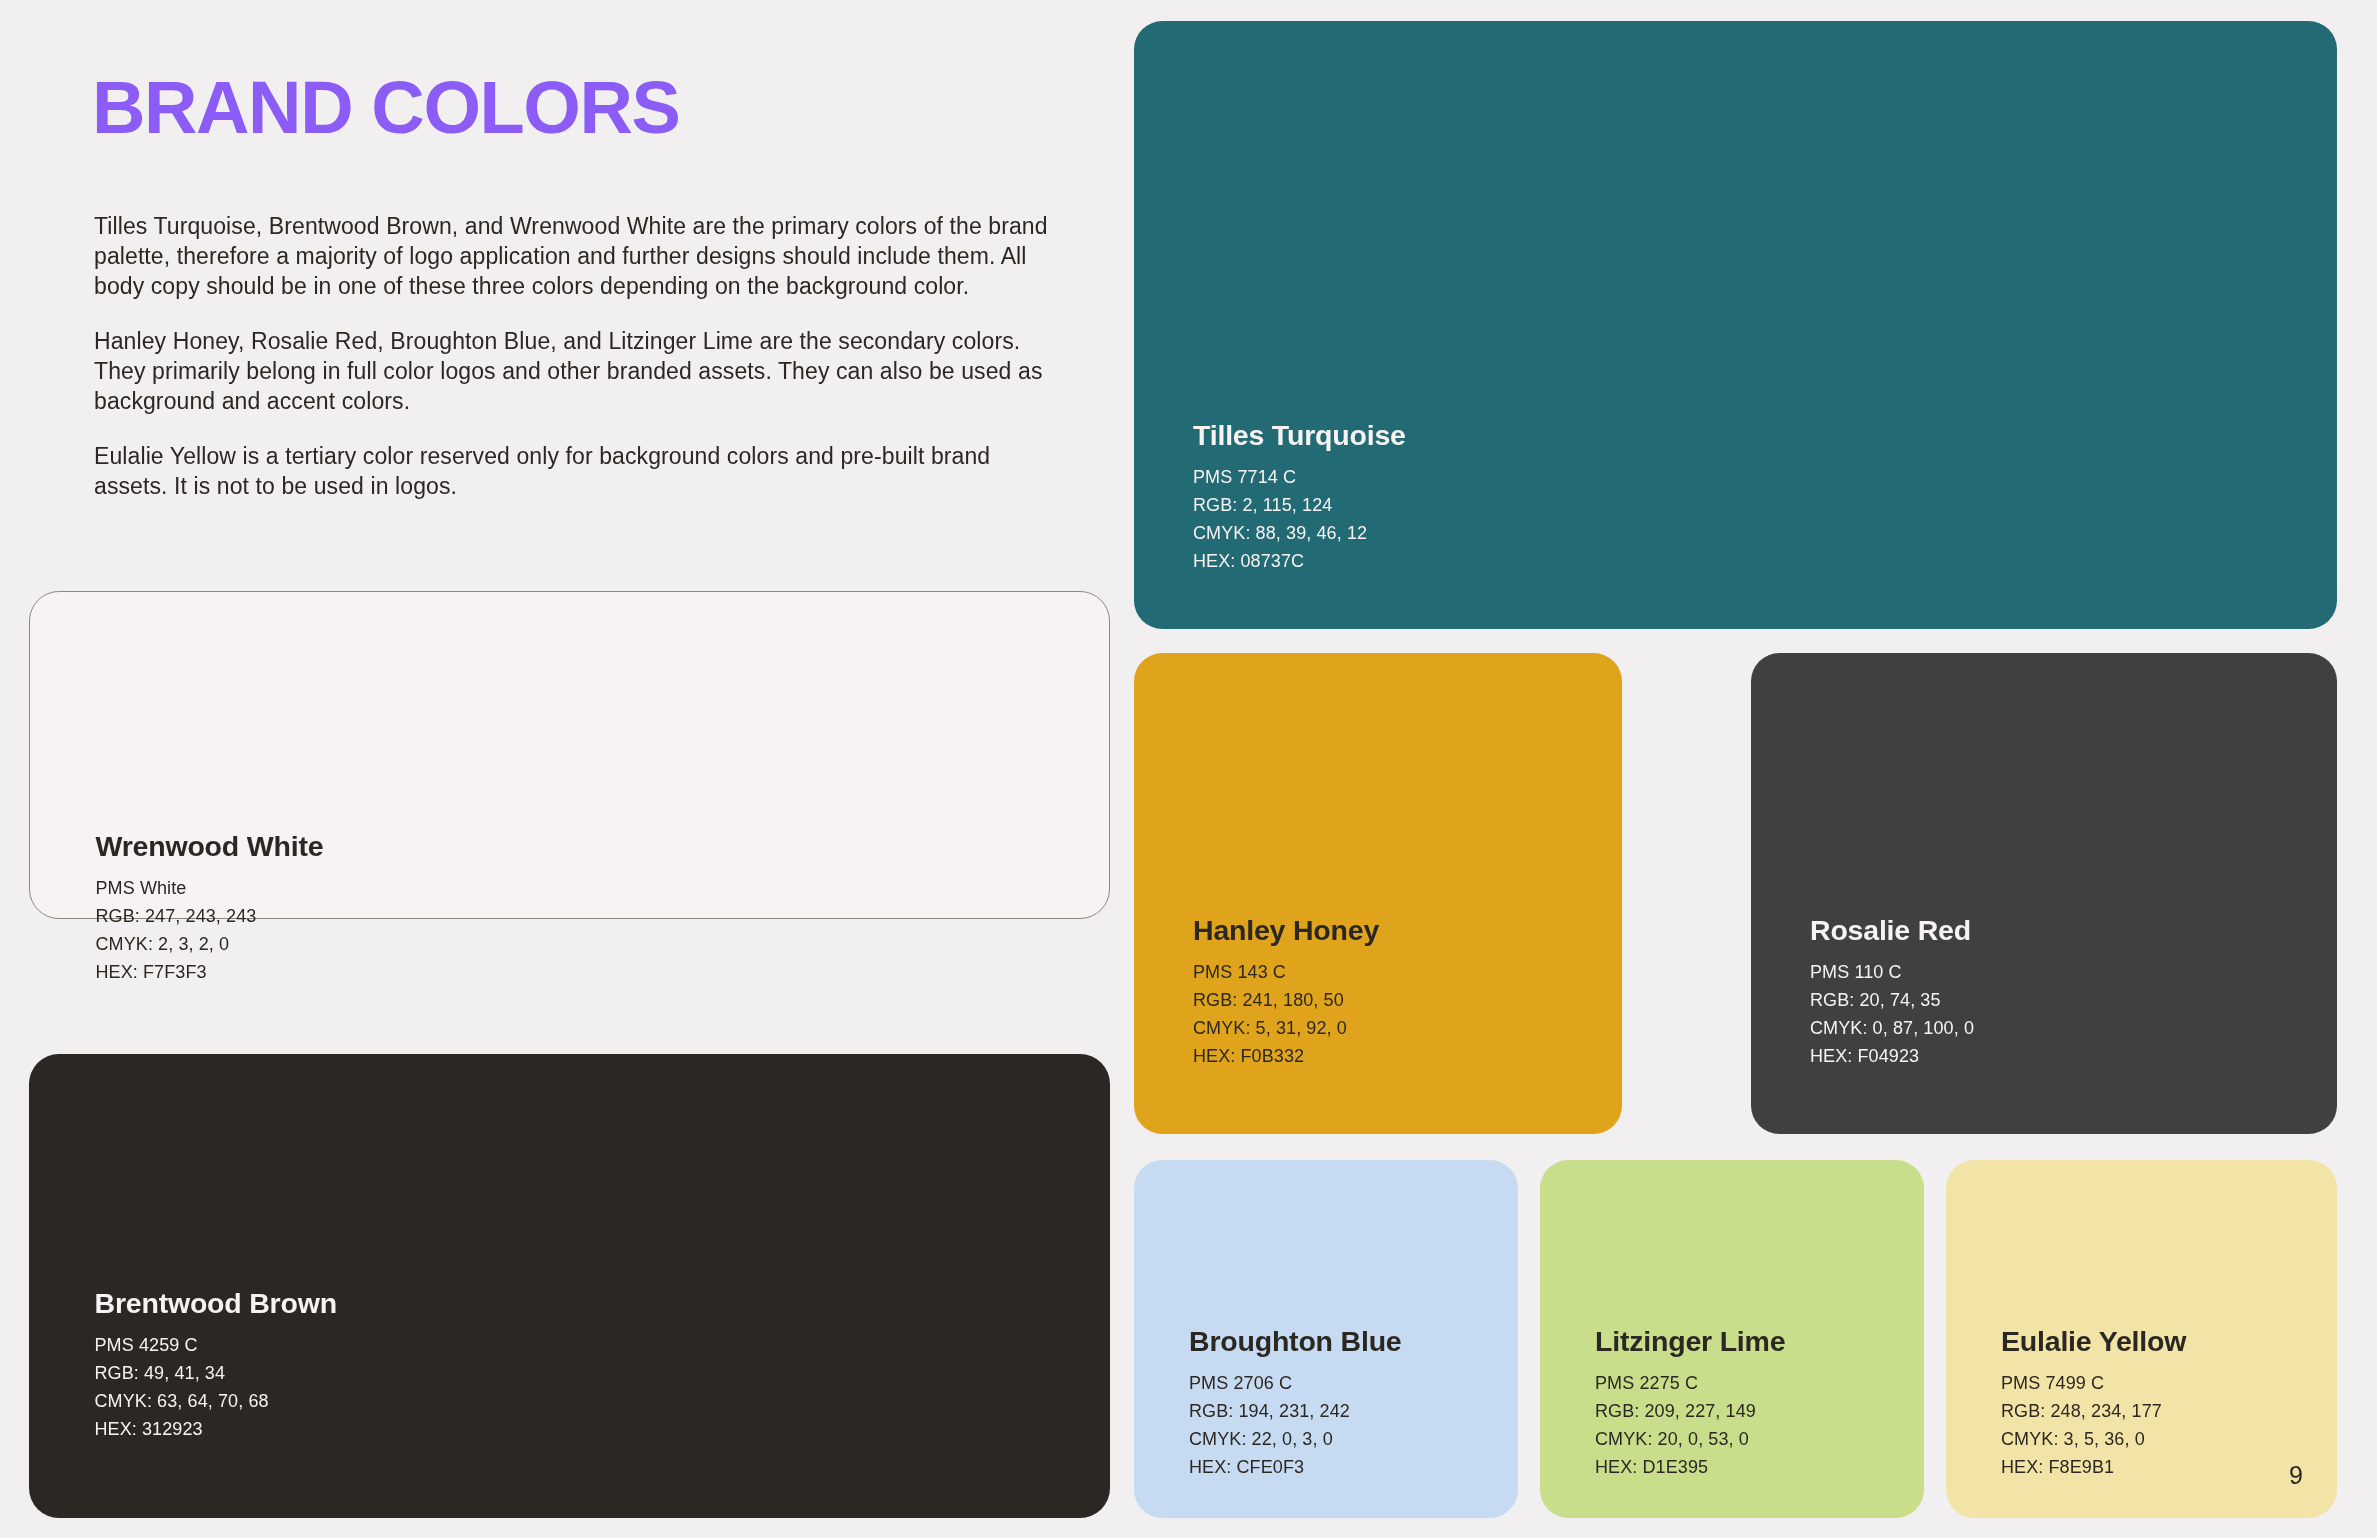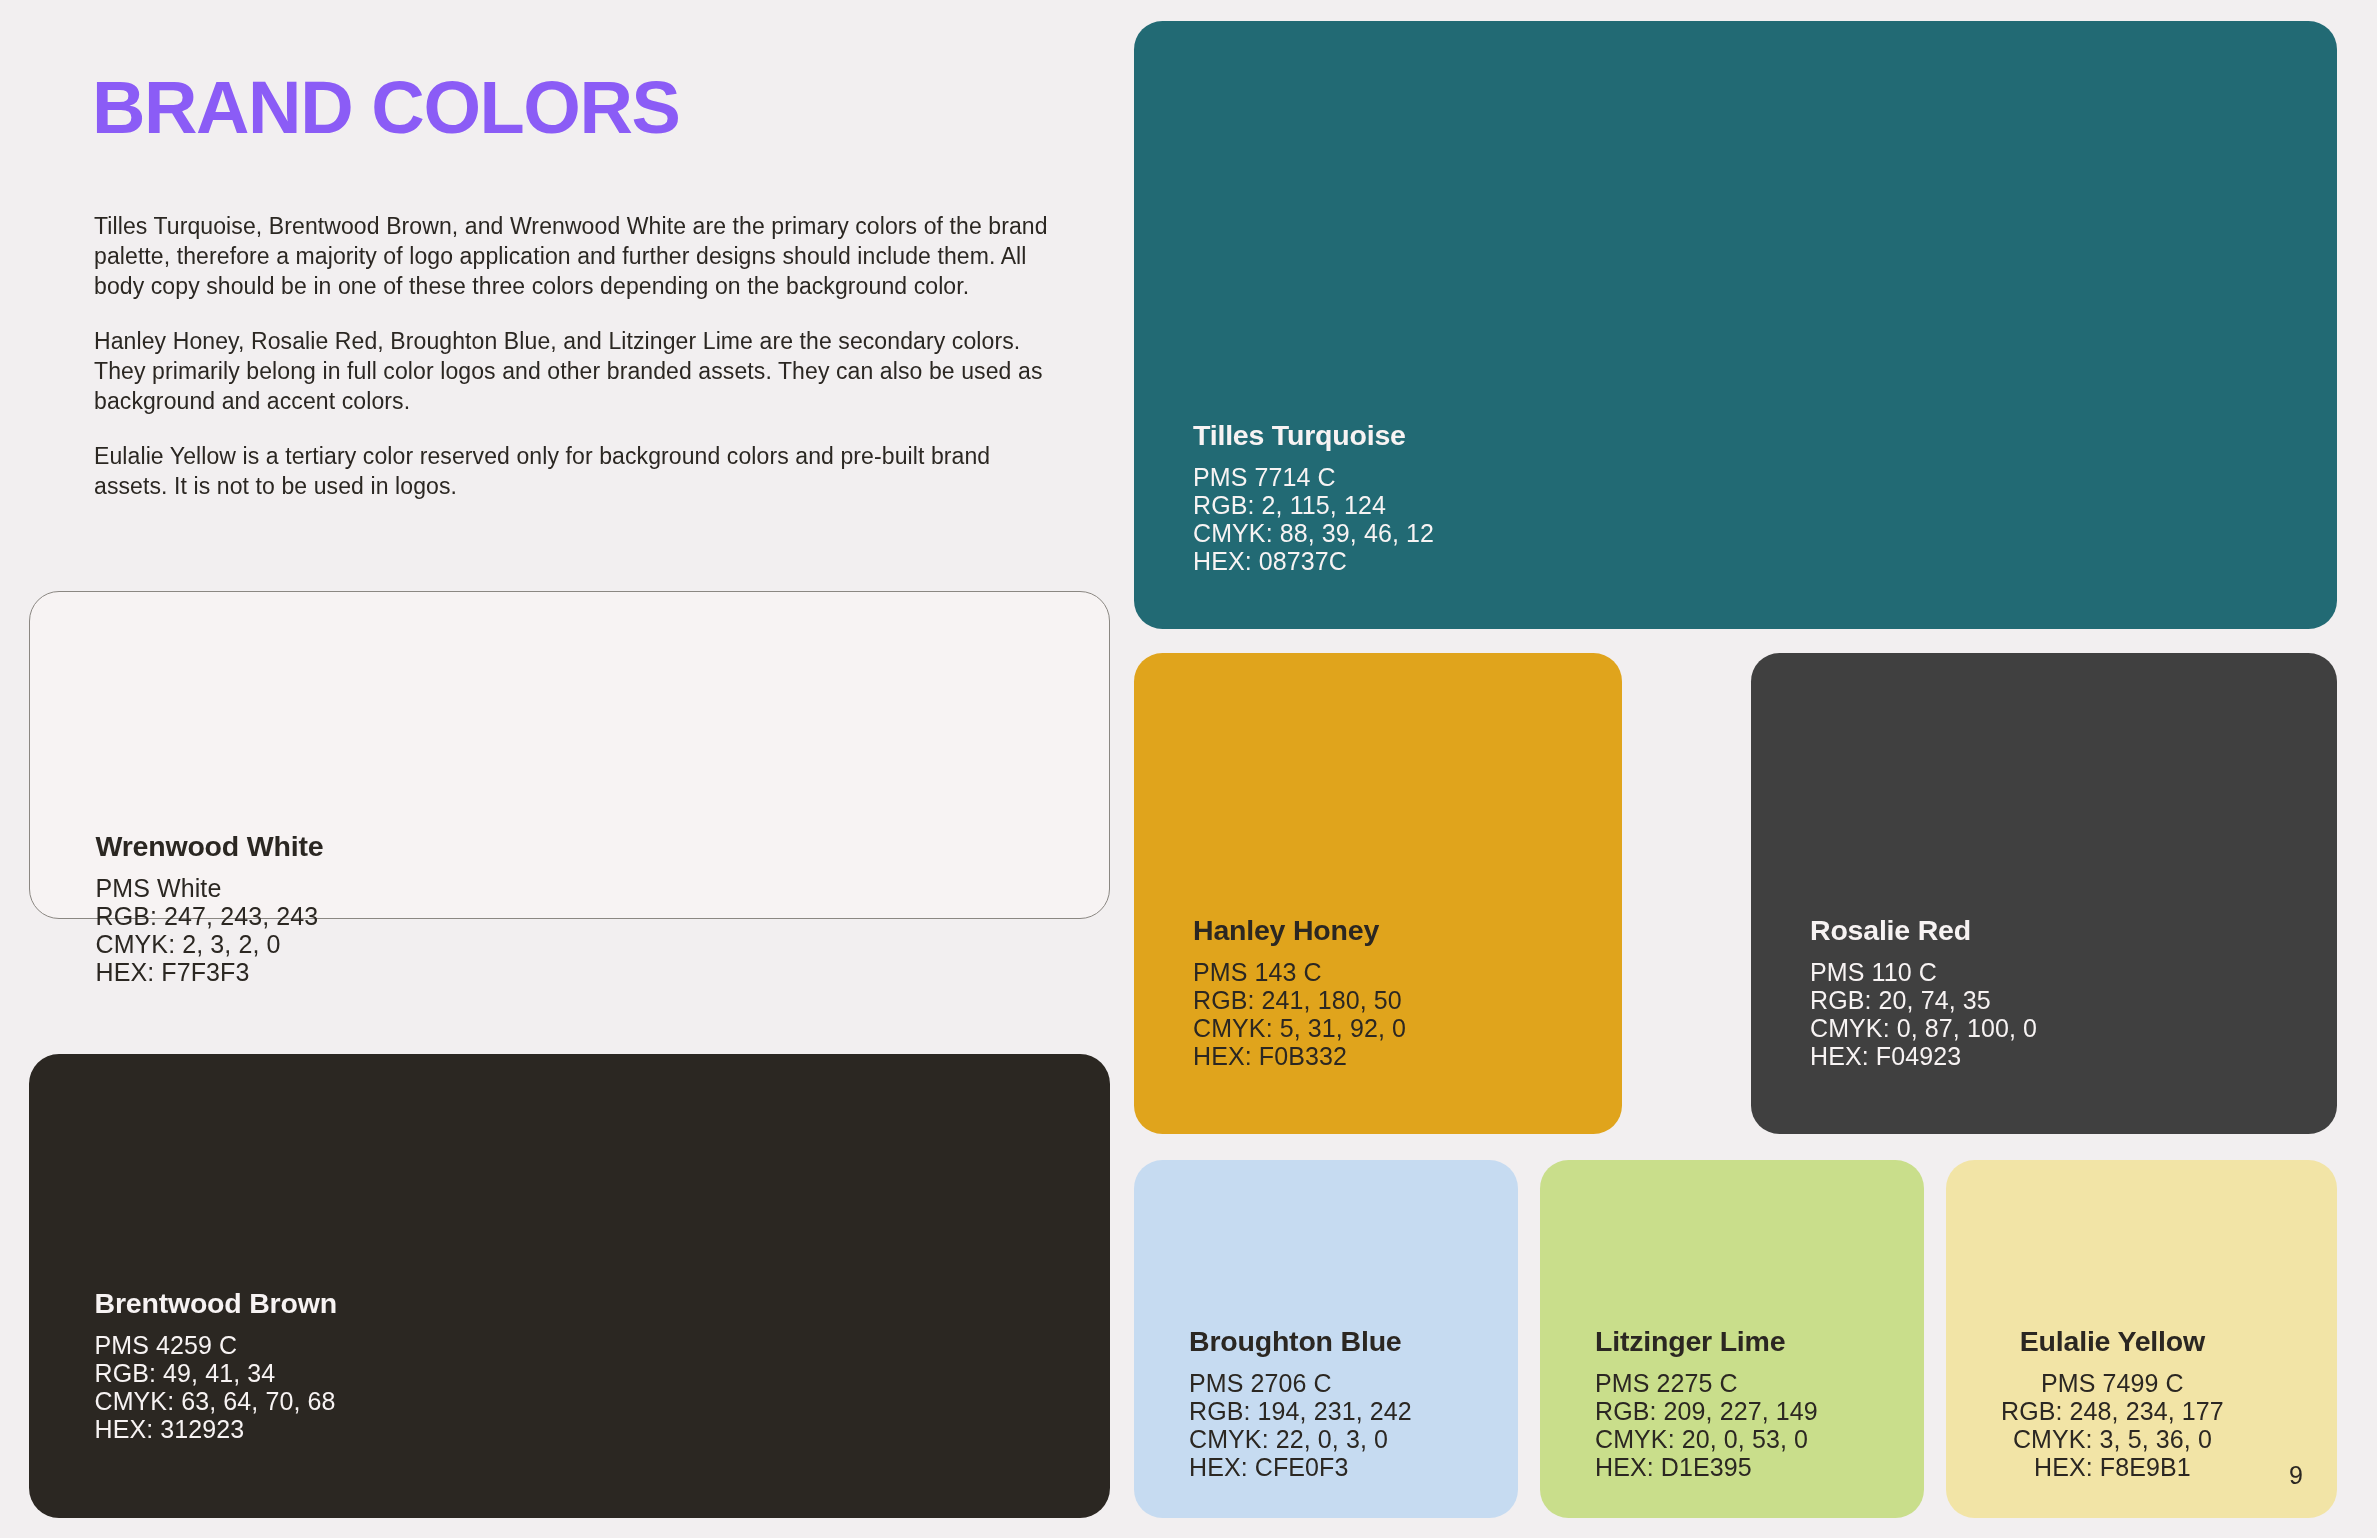--- a/index.html
+++ b/index.html
@@ -139,40 +139,39 @@
   }
 
   .card-eulalie {
     position: absolute;
     left: 832px;
     top: 1160px;
     width: 391px;
     height: 358px;
     background: #f2e4a6;
     border-radius: 28.5px;
-    text-align: center;
   }
 
   
   .swatch-label {
     position: absolute;
     left: 59px;
   }
   .swatch-label.narrow { left: 55px; margin-top: 8px; }
 
   .swatch-name {
     font-size: 28.5px;
     font-weight: bold;
     letter-spacing: -0.2px;
     margin-bottom: 11.4px;
     white-space: nowrap;
   }
 
   .swatch-line {
-    font-size: 25px;
+    font-size: 18px;
     line-height: 28px;
     letter-spacing: 0.1px;
     white-space: nowrap;
   }
 
   .on-dark  { color: #f7f3f3; }
   .on-light { color: #2b2722; }
 
   
   .lbl-tilles    { top: 398px; }

